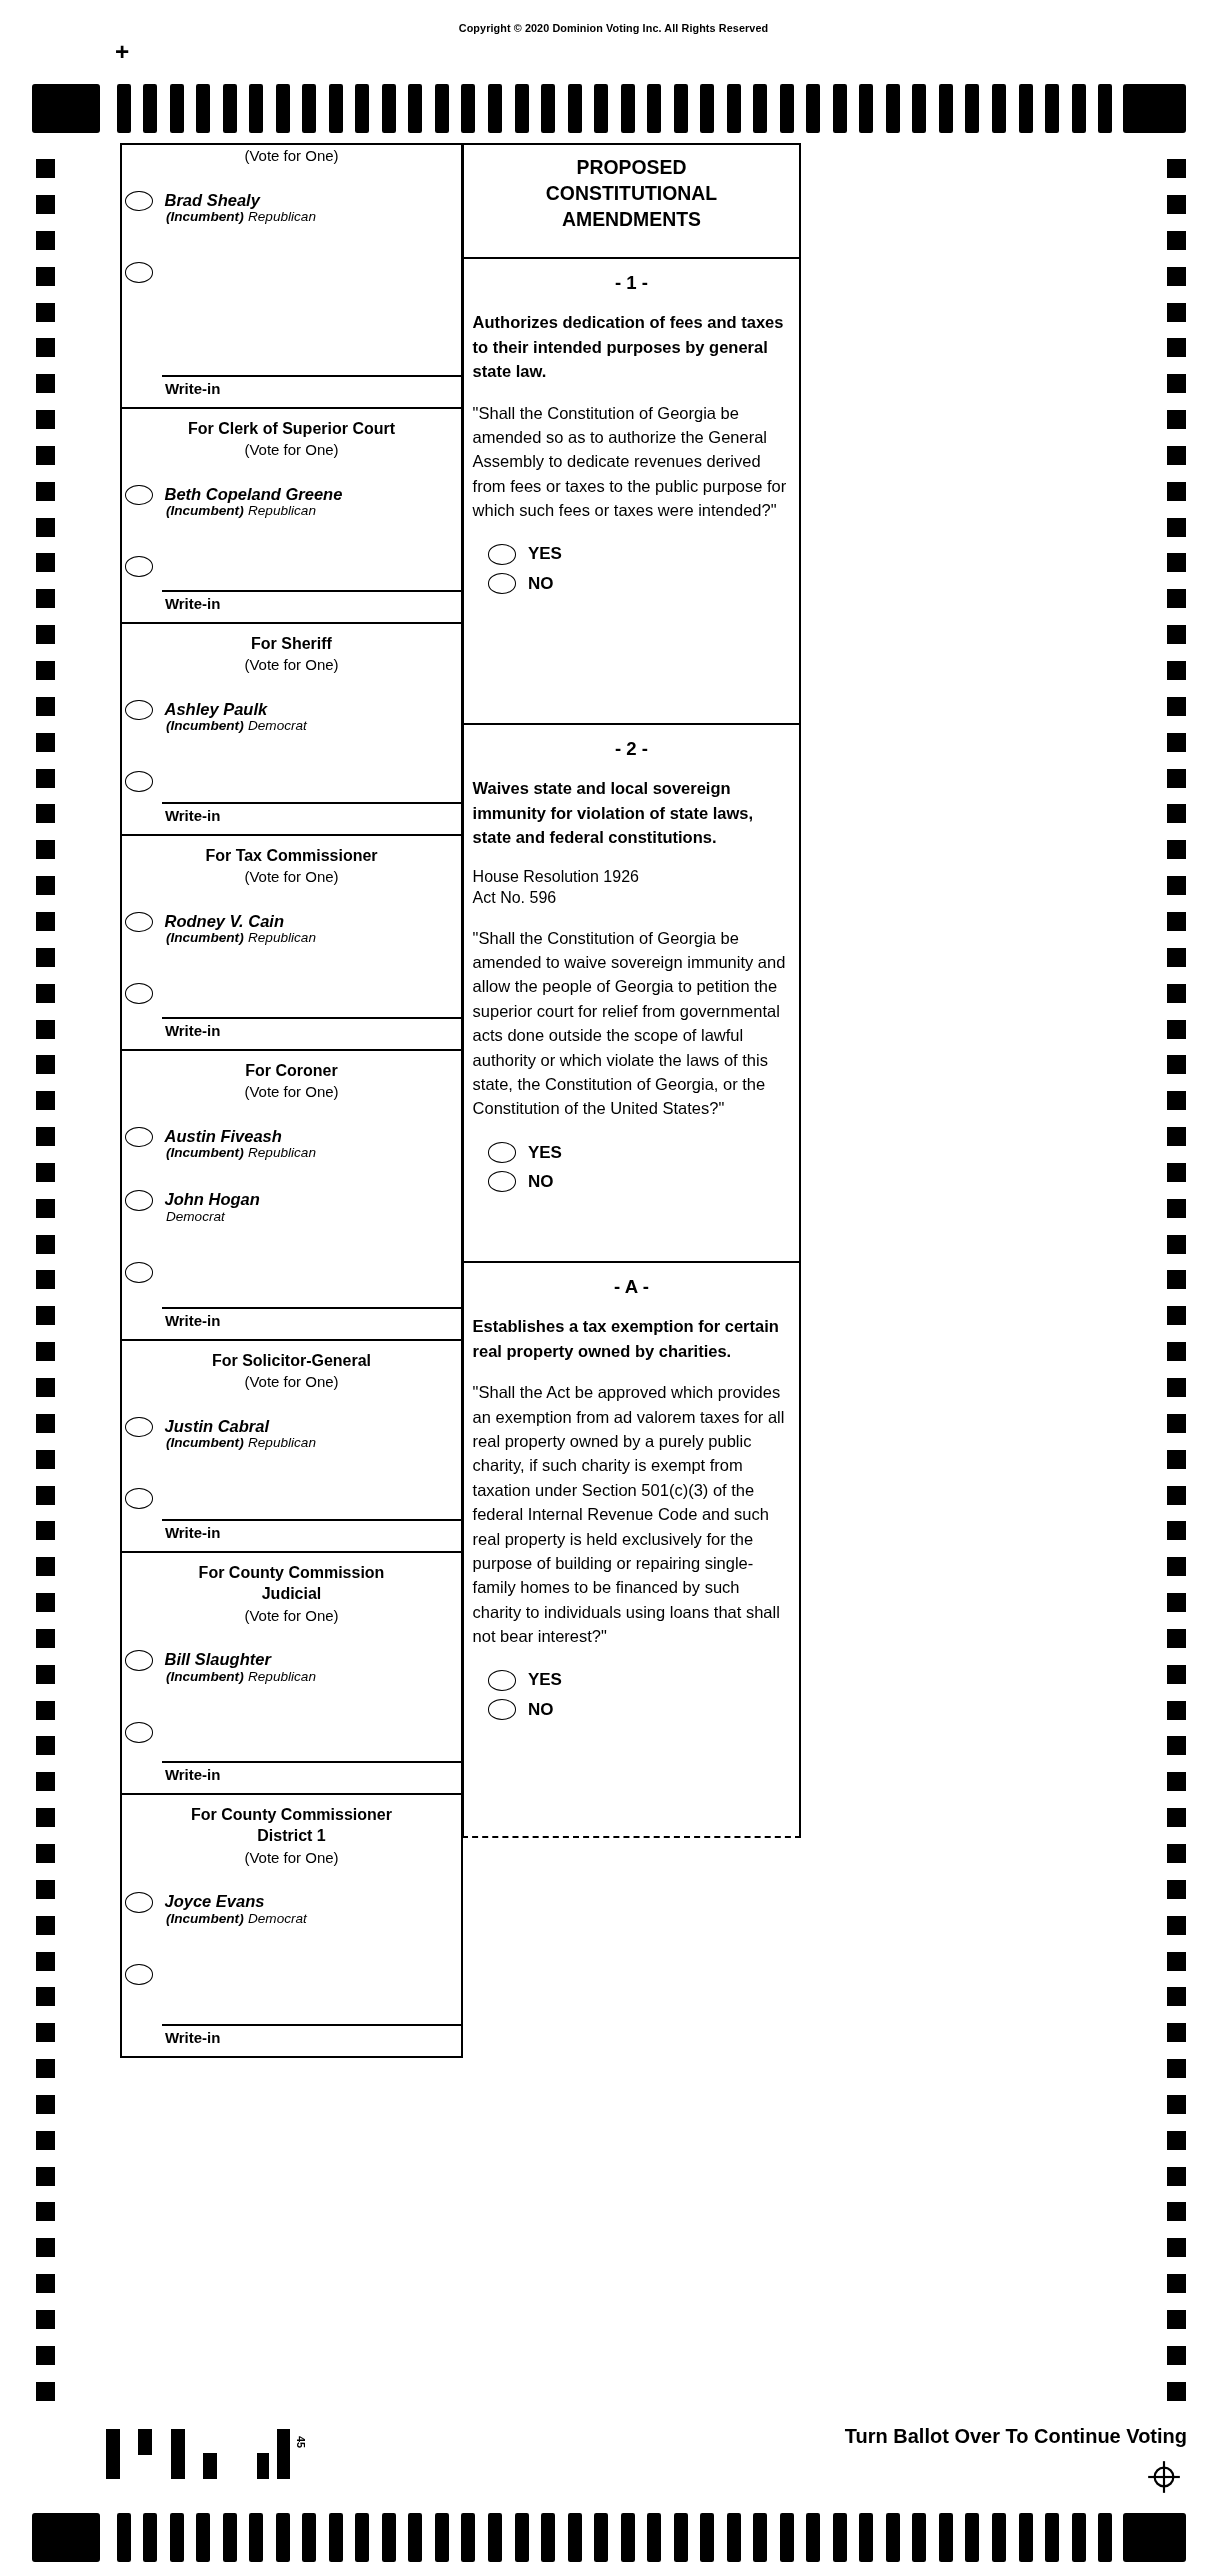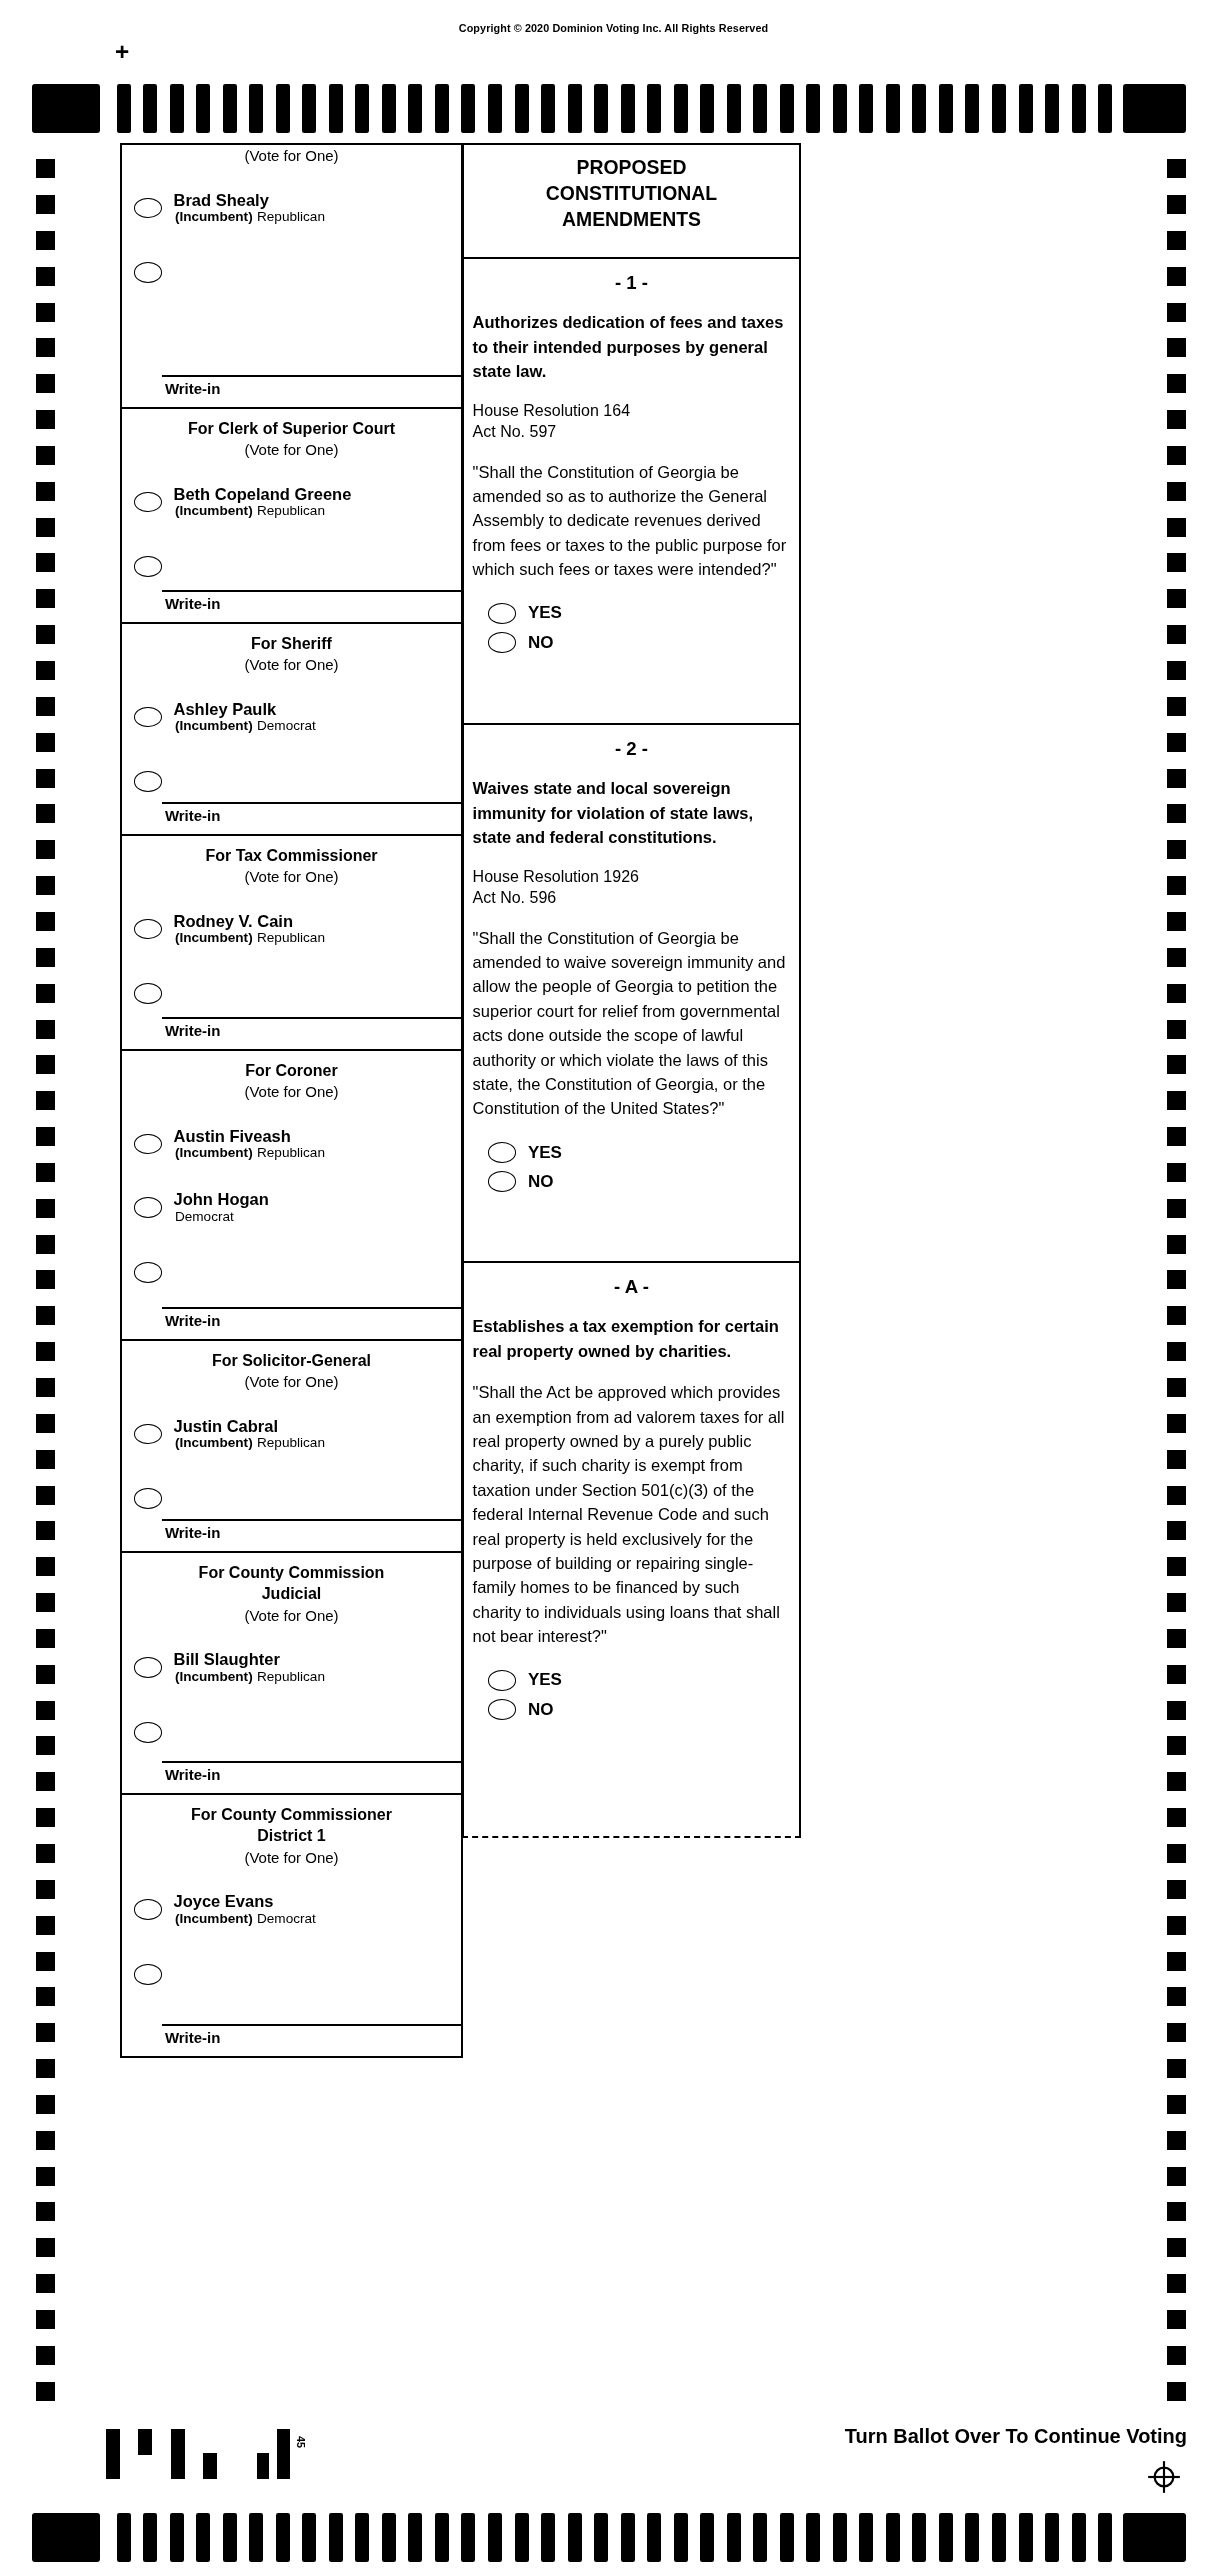--- a/index.html
+++ b/index.html
@@ -22,21 +22,21 @@
   
   .mark{position:absolute;width:19.4px;height:19.4px;background:#000;}
 
   
   .contests{position:absolute;left:120px;top:143px;width:343px;box-sizing:border-box;
             border:2.2px solid #000;background:#fff;}
   .contest{position:relative;box-sizing:border-box;border-top:2.2px solid #000;overflow:hidden;}
   .contest.first{border-top:none;}
   .c-title{text-align:center;font-weight:bold;font-size:16px;line-height:21.5px;margin-top:8.6px;}
   .c-vote{text-align:center;font-size:15px;line-height:20px;margin-top:1.4px;}
-  .row{display:flex;align-items:center;padding-left:12px;margin-top:24.4px;}
+  .row{display:flex;align-items:flex-start;padding-left:3px;margin-top:24.4px;font-style:italic;}
   .row.second{margin-top:29px;}
   .row.empty{margin-top:37px;}
   .oval{flex:0 0 auto;width:26px;height:18.6px;border:1.4px solid #000;border-radius:50%;background:#fff;}
   .cand{margin-left:11.5px;}
   .c-name{font-size:16.5px;font-weight:bold;line-height:18.6px;}
   .c-sub{font-size:13.6px;line-height:16px;margin-top:0;padding-left:1.4px;}
   .c-sub .inc{font-weight:bold;}
   .c-sub .inc:not(:empty){margin-right:4.3px;}
   .writein{position:absolute;left:40px;right:0;bottom:0;border-top:2.2px solid #000;
            font-size:15px;font-weight:bold;padding:2.9px 0 10px 2.9px;}
@@ -442,24 +442,20 @@
       <section class="m-section first" style="height: 116px;">
     <div class="m-head">
           <div>PROPOSED</div>
           <div>CONSTITUTIONAL</div>
           <div>AMENDMENTS</div>
         </div>
   </section>
       <section class="m-section" style="height: 466px;">
     <div class="m-num">- 1 -</div>
     <div class="m-summary">Authorizes dedication of fees and taxes to their intended purposes by general state law.</div>
-    <div class="m-auth">
-          <div>House Resolution 164</div>
-          <div>Act No. 597</div>
-        </div>
     <div class="m-q">"Shall the Constitution of Georgia be amended so as to authorize the General Assembly to dedicate revenues derived from fees or taxes to the public purpose for which such fees or taxes were intended?"</div>
     <div class="m-choices">
       <div class="m-choice">
         <span class="oval"></span>
         <span class="lbl">YES</span>
       </div>
       <div class="m-choice">
         <span class="oval"></span>
         <span class="lbl">NO</span>
       </div>

